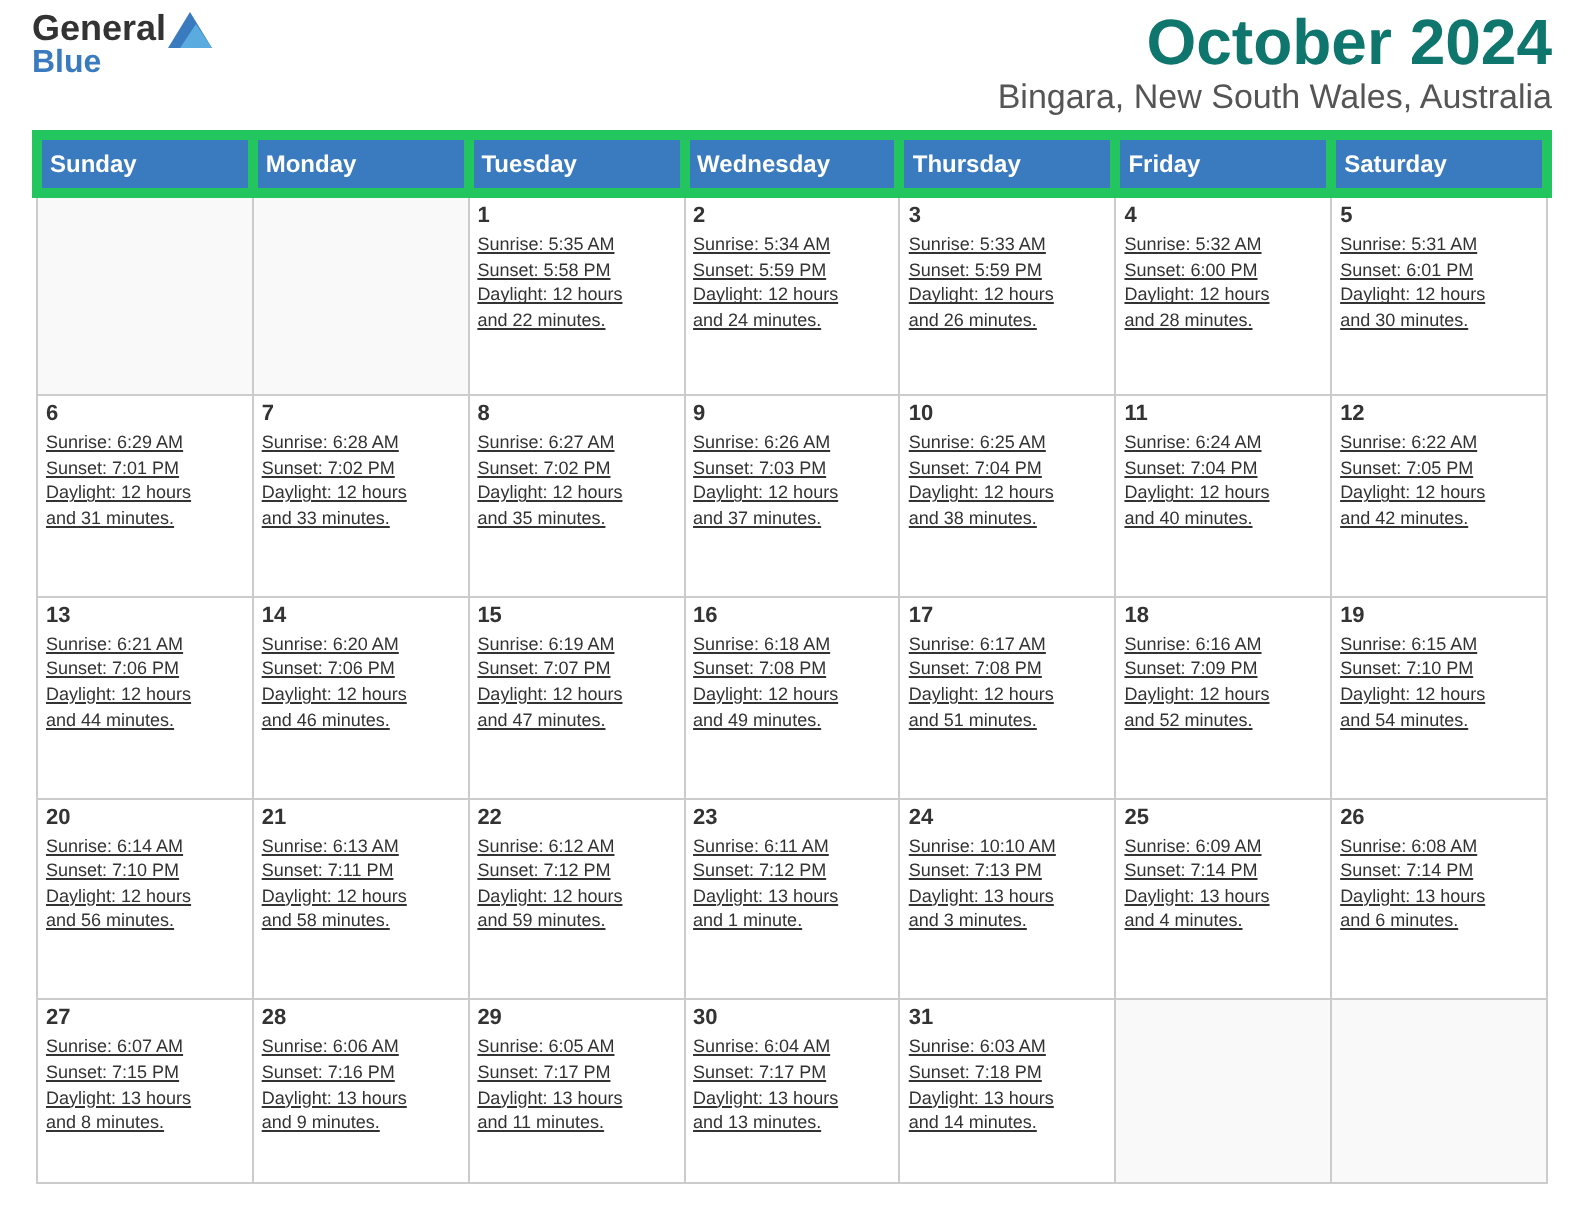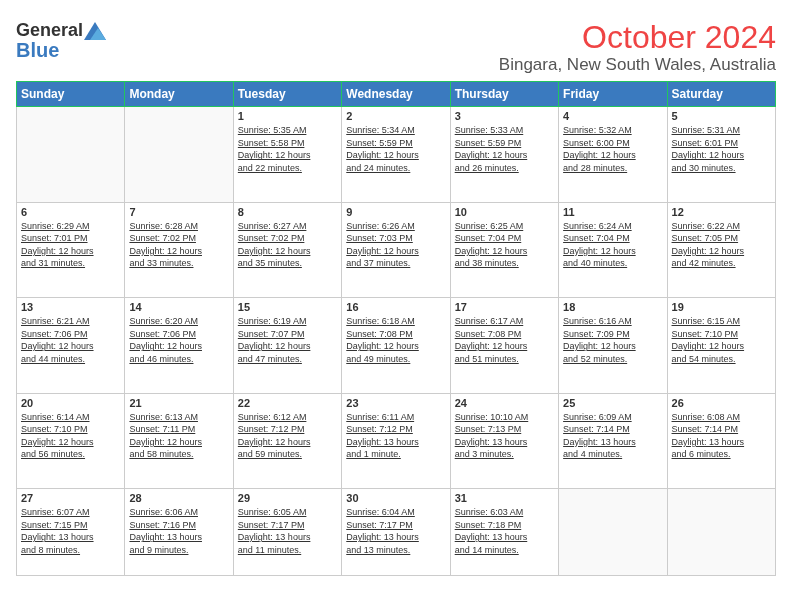--- a/index.html
+++ b/index.html
@@ -6,21 +6,21 @@
     body {
       width: 792px;
       height: 612px;
       font-family: Arial, sans-serif;
       background: #fff;
       overflow: hidden;
     }
     .page {
       width: 792px;
       height: 596px;
-      padding: 20px 16px;
+      padding: 4px 16px;
       display: flex;
       flex-direction: column;
     }
     .header {
       display: flex;
       justify-content: space-between;
       align-items: flex-start;
       margin-bottom: 6px;
     }
     .logo {
@@ -28,43 +28,43 @@
       align-items: center;
       gap: 0px;
     }
     .logo-general { color: #333; }
     .logo-blue { color: #3a7abf; }
     .title-block {
       text-align: right;
     }
     .month-title {
       font-size: 32px;
-      font-weight: normal;
-      color: #ef4444;
+      font-weight: bold;
+      color: #0f766e;
       line-height: 1.1;
     }
     .location {
       font-size: 17px;
       color: #555;
     }
     .calendar {
       flex: 1;
       border: 1px solid #ccc;
       border-collapse: collapse;
       width: 100%;
       table-layout: fixed;
     }
     .calendar th {
       background: #3a7abf;
       color: #fff;
       font-size: 12px;
       font-weight: bold;
       padding: 5px 4px;
       text-align: left;
-      border: 1px solid #22c55e;
+      border: 5px solid #22c55e;
     }
     .calendar td {
       vertical-align: top;
       border: 1px solid #ccc;
       padding: 3px 4px;
       font-size: 9.5px;
       color: #333;
       height: 88px;
     }
     .day-num {
@@ -89,21 +89,21 @@
   <div class="header">
     <div class="logo">
       <div>
         <div style="display:flex;align-items:center;">
           <span class="logo-general" style="font-size:18px;font-weight:bold;color:#333;">General</span>
           <svg width="22" height="18" viewBox="0 0 22 18" style="margin:0 1px;">
             <polygon points="0,18 11,0 22,18" fill="#3a7abf"></polygon>
             <polygon points="6,18 14,6 22,18" fill="#5aabdf"></polygon>
           </svg>
         </div>
-        <span class="logo-blue" style="font-size:20px;font-weight:bold;color:#3a7abf;display:block;margin-top:-2px;">Blue</span>
+        <span class="logo-blue" style="font-size:16px;font-weight:bold;color:#3a7abf;display:block;margin-top:-2px;">Blue</span>
       </div>
     </div>
     <div class="title-block">
       <div class="month-title">October 2024</div>
       <div class="location">Bingara, New South Wales, Australia</div>
     </div>
   </div>
 
   <table class="calendar">
     <thead>

